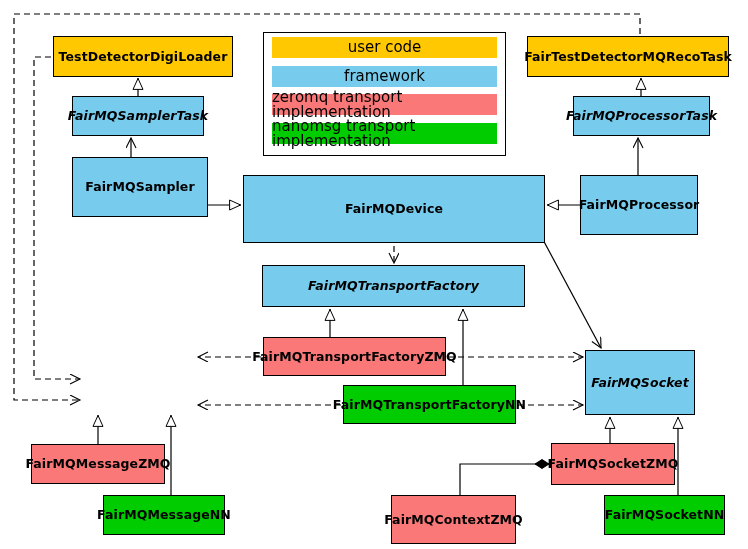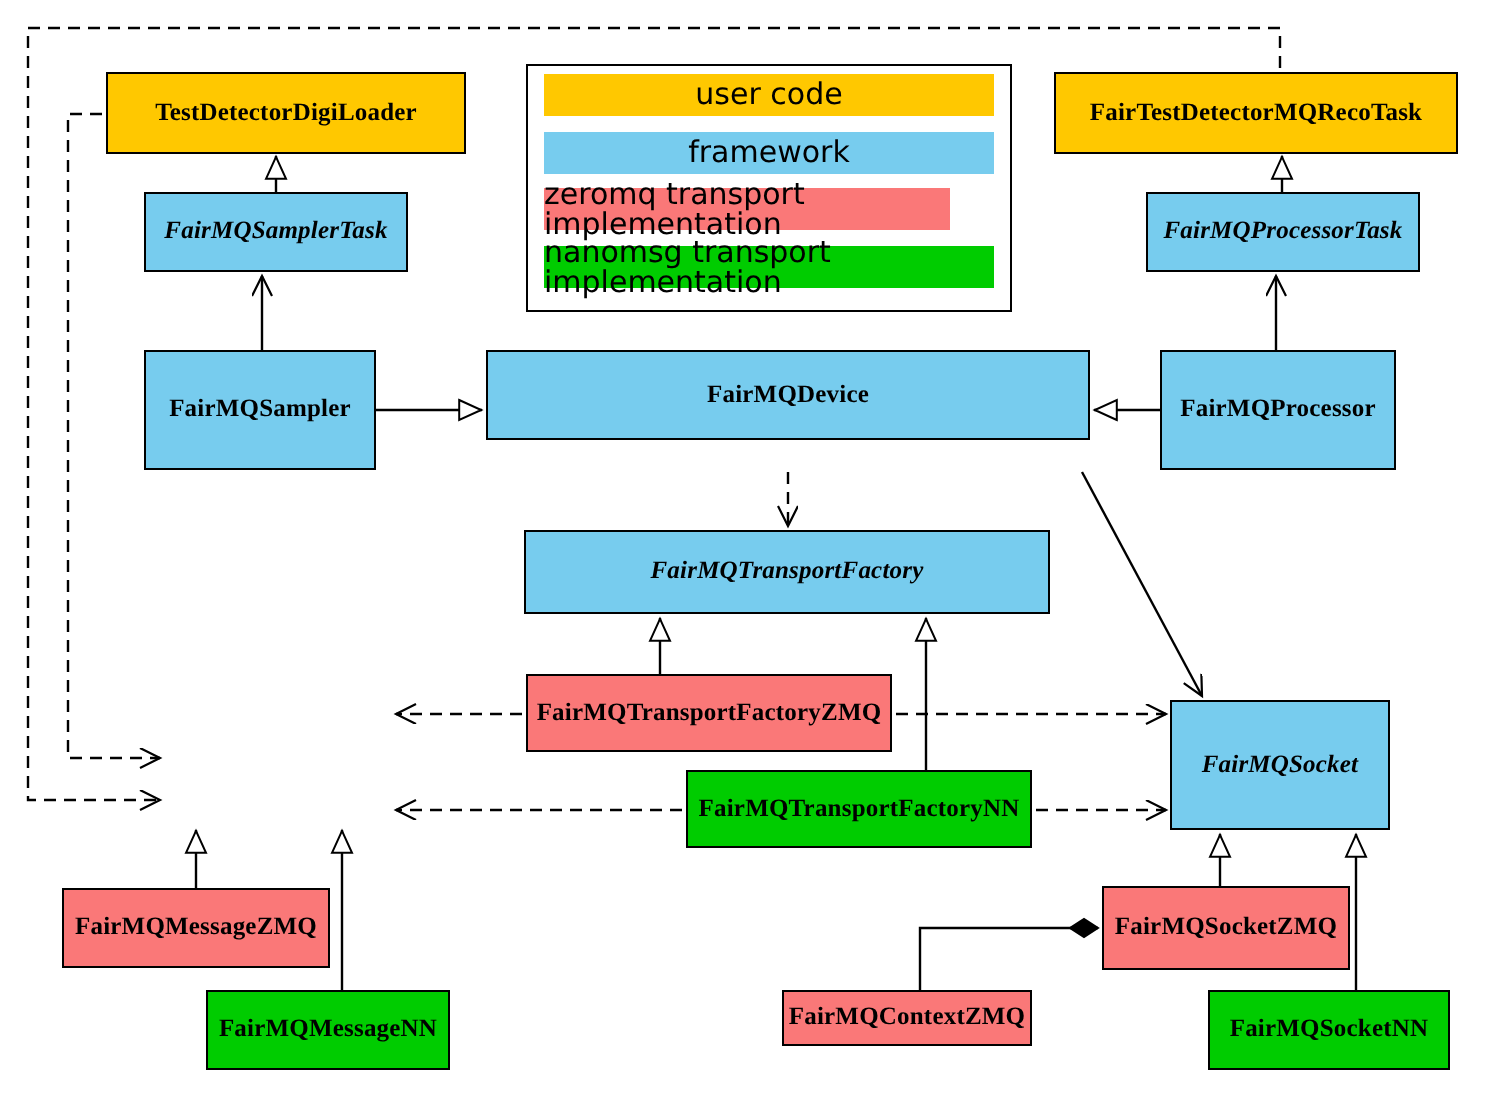--- a/index.html
+++ b/index.html
@@ -9,21 +9,20 @@
     font-family:"DejaVu Sans","Liberation Sans",sans-serif;
   }
   svg.edges{position:absolute;left:0;top:0;width:748px;height:549px;pointer-events:none;}
   .node{
     position:absolute;box-sizing:border-box;
     border:1px solid #000000;
     display:flex;align-items:center;justify-content:center;
     text-align:center;line-height:1.1;
     font-size:12.5px;font-weight:bold;color:#000000;
     letter-spacing:0.1px;
-    font-family:Liberation Serif, serif;
   }
   .node.italic{font-style:italic;}
   .usercode{background:#ffc800;}
   .framework{background:#77ccee;}
   .zeromq{background:#fa7878;}
   .nanomsg{background:#00cc00;}
   .legend-box{
     position:absolute;box-sizing:border-box;
     background:#ffffff;border:1px solid #000000;
   }
@@ -99,21 +98,21 @@
   </svg>
 
   <div class="legend-box" style="left:263px;top:32px;width:243px;height:124px;">
   </div>
   <div class="legend-row usercode" style="left:272px;top:37px;width:225px;height:21px;">
     <span>user code</span>
   </div>
   <div class="legend-row framework" style="left:272px;top:66px;width:225px;height:21px;">
     <span>framework</span>
   </div>
-  <div class="legend-row zeromq" style="left:272px;top:94px;width:203px;height:21px;">
+  <div class="legend-row zeromq" style="left:272px;top:94px;width:225px;height:21px;">
     <span>zeromq transport implementation</span>
   </div>
   <div class="legend-row nanomsg" style="left:272px;top:123px;width:225px;height:21px;">
     <span>nanomsg transport implementation</span>
   </div>
 
   <div class="node usercode" style="left:53px;top:36px;width:180px;height:41px;">
     <span>TestDetectorDigiLoader</span>
   </div>
 
@@ -122,25 +121,25 @@
   </div>
 
   <div class="node framework italic" style="left:72px;top:96px;width:132px;height:40px;">
     <span>FairMQSamplerTask</span>
   </div>
 
   <div class="node framework italic" style="left:573px;top:96px;width:137px;height:40px;">
     <span>FairMQProcessorTask</span>
   </div>
 
-  <div class="node framework" style="left:72px;top:175px;width:116px;height:60px;">
+  <div class="node framework" style="left:72px;top:157px;width:136px;height:60px;">
     <span>FairMQSampler</span>
   </div>
 
-  <div class="node framework" style="left:243px;top:175px;width:302px;height:45px;">
+  <div class="node framework" style="left:243px;top:175px;width:302px;height:68px;">
     <span>FairMQDevice</span>
   </div>
 
   <div class="node framework" style="left:580px;top:175px;width:118px;height:60px;">
     <span>FairMQProcessor</span>
   </div>
 
   <div class="node framework italic" style="left:262px;top:265px;width:263px;height:42px;">
     <span>FairMQTransportFactory</span>
   </div>
@@ -163,21 +162,21 @@
   </div>
 
   <div class="node nanomsg" style="left:103px;top:495px;width:122px;height:40px;">
     <span>FairMQMessageNN</span>
   </div>
 
   <div class="node zeromq" style="left:551px;top:443px;width:124px;height:42px;">
     <span>FairMQSocketZMQ</span>
   </div>
 
-  <div class="node zeromq" style="left:391px;top:495px;width:125px;height:28px;">
+  <div class="node zeromq" style="left:391px;top:495px;width:125px;height:49px;">
     <span>FairMQContextZMQ</span>
   </div>
 
   <div class="node nanomsg" style="left:604px;top:495px;width:121px;height:40px;">
     <span>FairMQSocketNN</span>
   </div>
 
 </div>
 
 </body></html>

